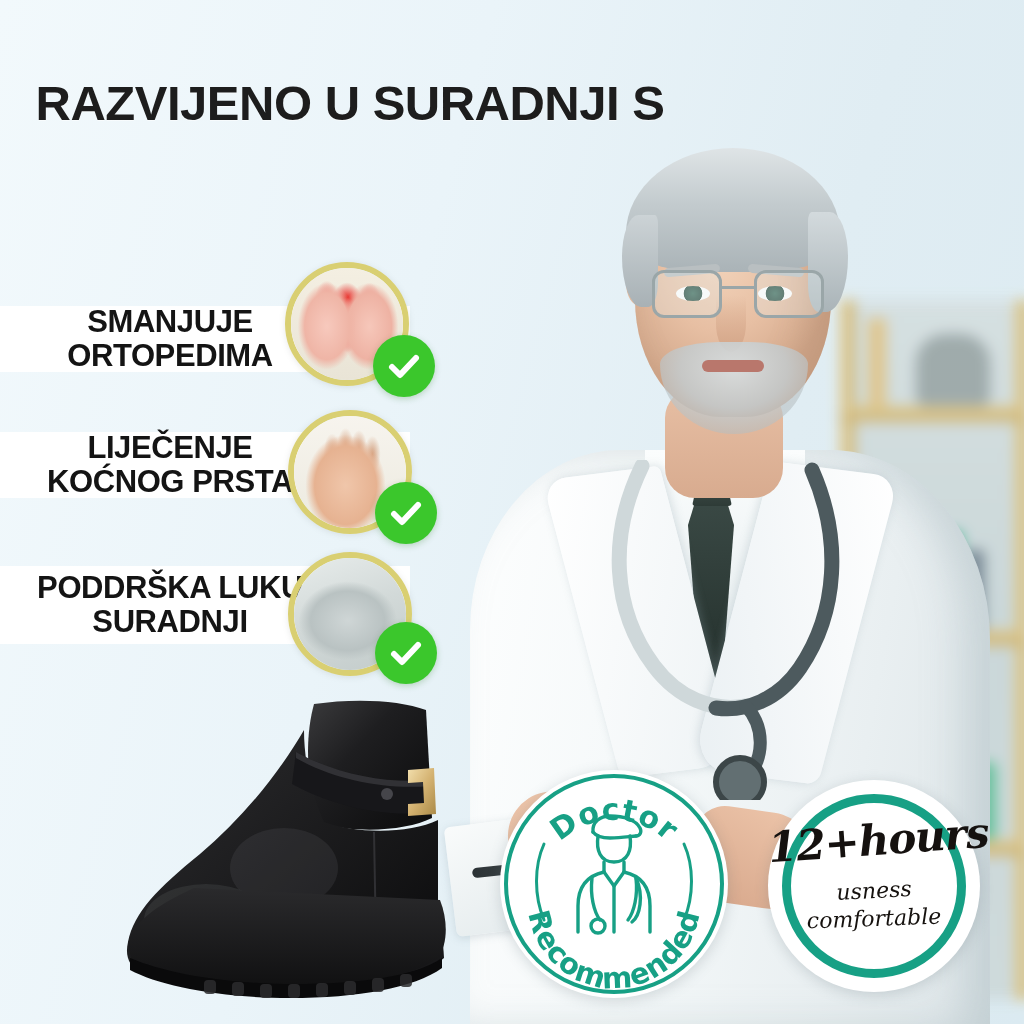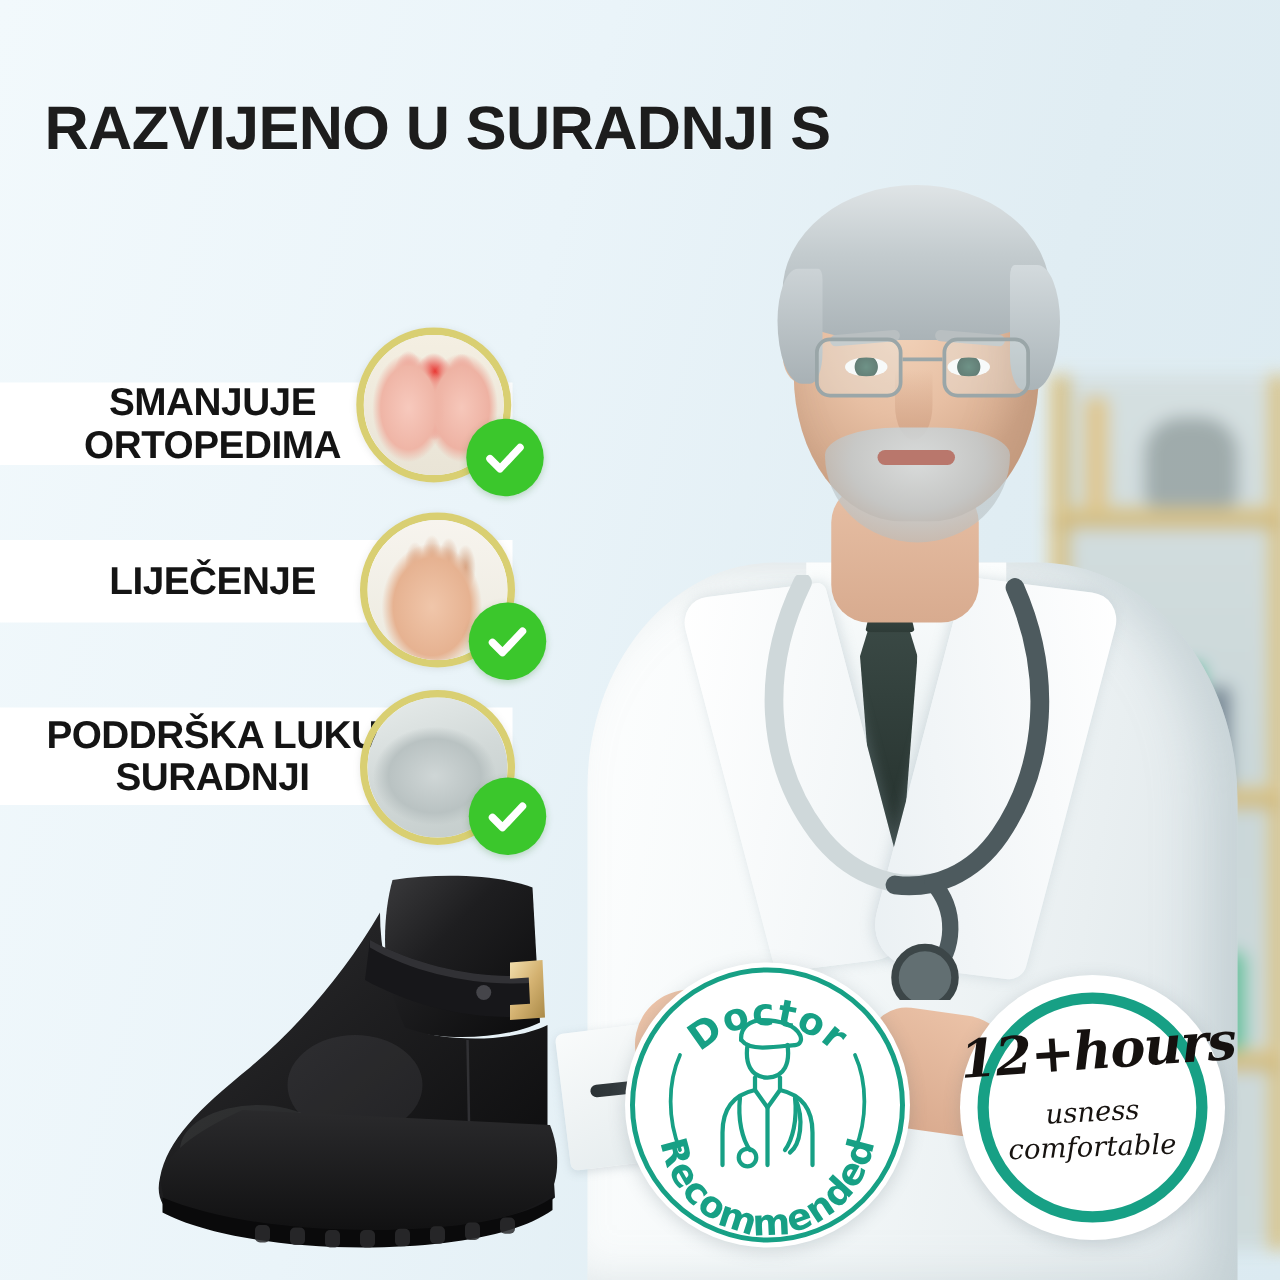--- a/index.html
+++ b/index.html
@@ -379,20 +379,21 @@
   <div class="check chk1">
     <svg viewBox="0 0 40 40">
         <path d="M8 21 L16 29 L32 12" stroke="#ffffff" stroke-width="6" stroke-linecap="round" stroke-linejoin="round" fill="none"></path>
       </svg>
   </div>
 
   <div class="feature f2">
     <div class="feature-bar"></div>
     <div class="feature-label">
       <span>LIJEČENJE</span>
+      <span>KOĆNOG PRSTA</span>
     </div>
   </div>
   <div class="cond cond2">
     <div class="photo p2"></div>
   </div>
   <div class="check chk2">
     <svg viewBox="0 0 40 40">
         <path d="M8 21 L16 29 L32 12" stroke="#ffffff" stroke-width="6" stroke-linecap="round" stroke-linejoin="round" fill="none"></path>
       </svg>
   </div>

